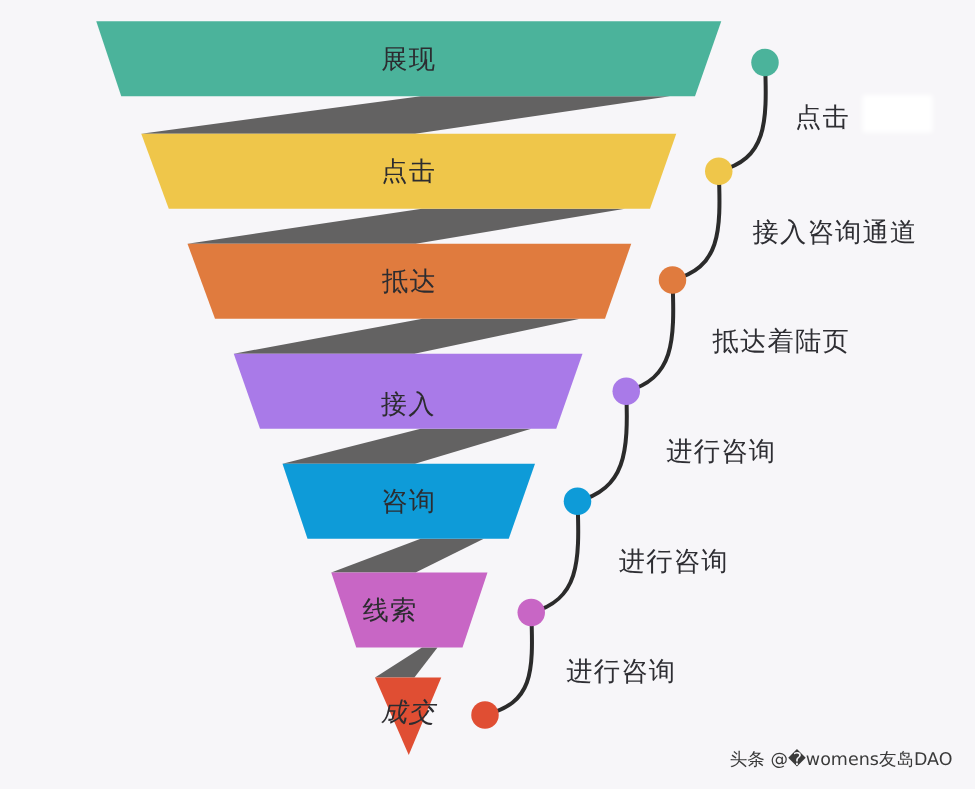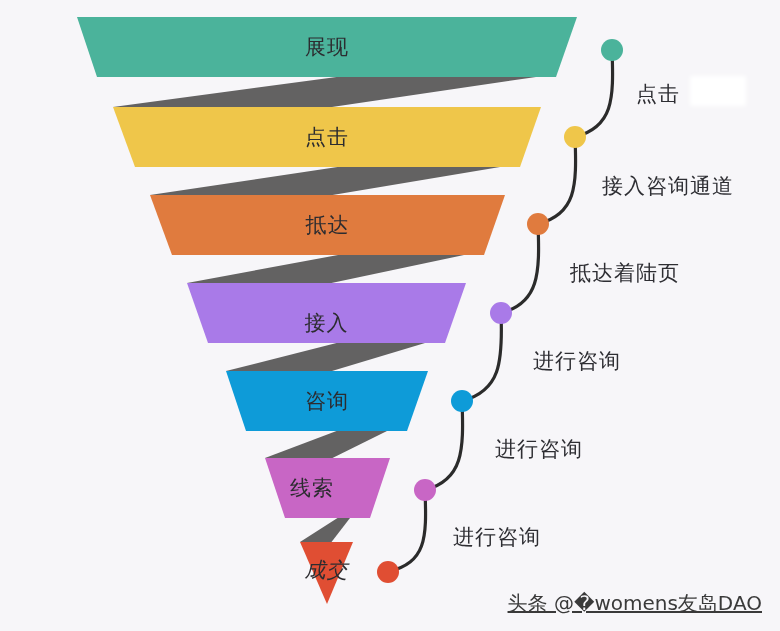--- a/index.html
+++ b/index.html
@@ -22,24 +22,23 @@
     position: absolute;
     font-size: 21px;
     color: #2e2e33;
     white-space: nowrap;
     letter-spacing: 1px;
     transform: translateY(-50%);
   }
   .watermark {
     position: absolute;
     right: 18px; bottom: 14px;
-    font-size: 20px;
+    font-size: 14px;
     color: #3a3a3a;
     white-space: nowrap;
-    text-decoration: underline;
   }
   .blur-patch {
     position: absolute;
     left: 690px; top: 76px; width: 56px; height: 30px;
     background: #ffffff;
     filter: blur(2px);
   }
 </style>
 </head>
 <body>

